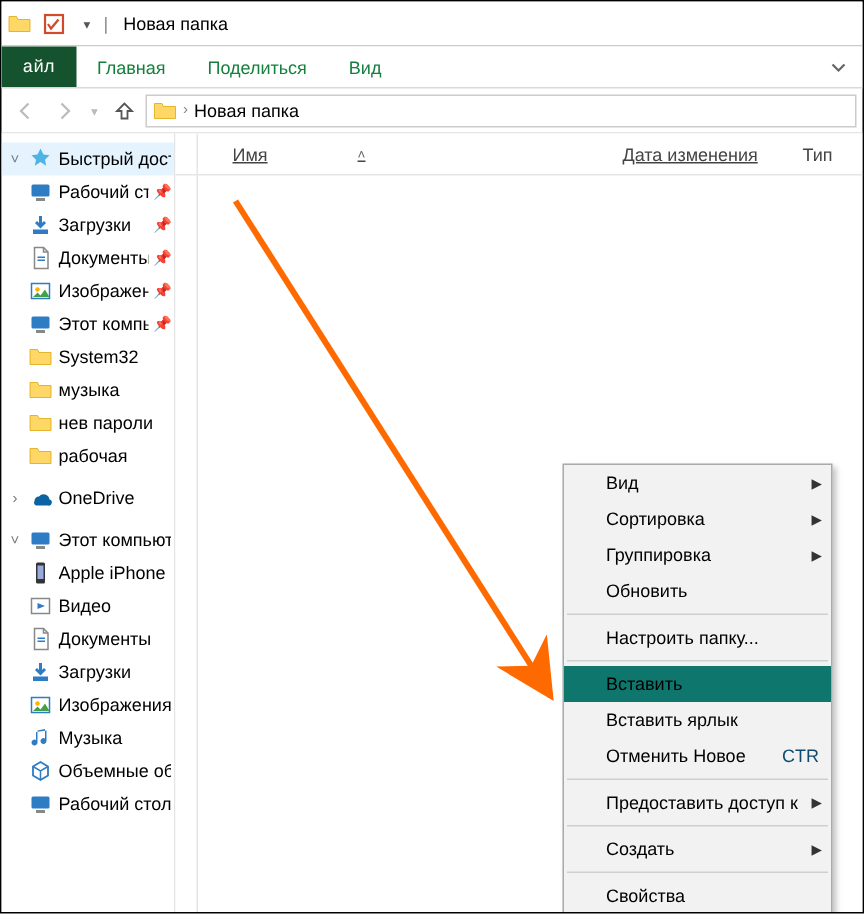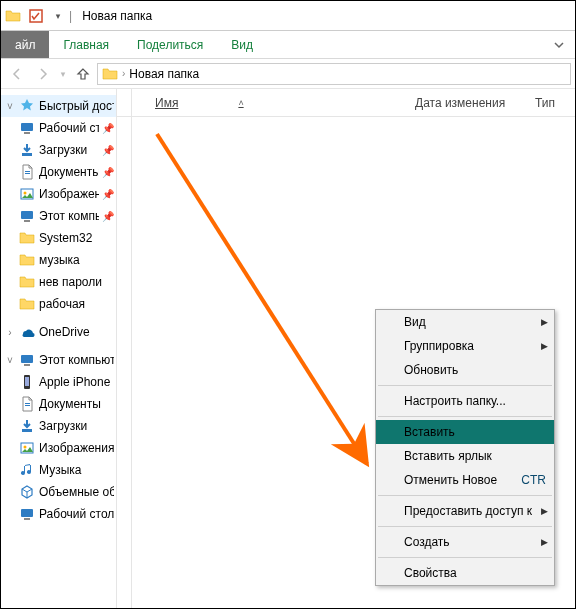--- a/index.html
+++ b/index.html
@@ -7,21 +7,21 @@
 
 
 .titlebar { height: 30px; background: #fff; border-bottom: 1px solid #ccc; display: flex; align-items: center; padding: 0 4px; gap: 4px; }
 .titlebar .folder-mini { width: 16px; height: 16px; display: flex; align-items: center; justify-content: center; }
 .titlebar .qat-btn { width: 22px; height: 22px; display: flex; align-items: center; justify-content: center; }
 .titlebar .title { margin-left: 6px; font-size: 12px; }
 
 
 .ribbon { height: 28px; display: flex; align-items: stretch; border-bottom: 1px solid #d9d9d9; background: #fff; }
 .ribbon .tab { padding: 0 14px; display: flex; align-items: center; font-size: 12px; color: #15803d; cursor: default; }
-.ribbon .tab.file { background: #737373; color: #fff; }
+.ribbon .tab.file { background: #14532d; color: #fff; font-family: Liberation Mono, monospace; }
 .ribbon .expand { margin-left: auto; width: 32px; display: flex; align-items: center; justify-content: center; color: #666; }
 
 
 .addrbar { height: 30px; display: flex; align-items: center; padding: 0 4px; gap: 2px; border-bottom: 1px solid #e5e5e5; }
 .navbtn { width: 24px; height: 24px; display: flex; align-items: center; justify-content: center; color: #888; }
 .navbtn.up { color: #555; }
 .addrpath { flex: 1; height: 22px; border: 1px solid #ccc; display: flex; align-items: center; gap: 4px; padding: 0 4px; background: #fff; }
 .addrpath .folder-mini { width: 16px; height: 16px; }
 .addrpath .crumb { font-size: 12px; }
 .addrpath .chev { color: #888; font-size: 10px; }
@@ -36,21 +36,21 @@
 .side-item .icon { width: 18px; height: 18px; display: flex; align-items: center; justify-content: center; flex: 0 0 18px; }
 .side-item .label { flex: 1; overflow: hidden; text-overflow: clip; }
 .side-item .pin { width: 12px; color: #7a7a7a; font-size: 10px; }
 .pad { height: 6px; }
 
 
 .content { flex: 1; position: relative; background: #fff; }
 .colheaders { height: 28px; display: flex; align-items: center; border-bottom: 1px solid #e5e5e5; font-size: 12px; color: #444; }
 .colheaders .col { padding: 0 10px; }
 .col.name { width: 260px; display: flex; align-items: center; gap: 60px; text-decoration: underline; }
-.col.date { width: 120px; }
+.col.date { width: 120px; text-decoration: underline; }
 .col.type { width: 50px; }
 .sort-caret { font-size: 9px; color: #666; }
 
 .vert-sep { position: absolute; top: 0; bottom: 0; width: 1px; background: #e5e5e5; }
 
 
 .contextmenu { position: absolute; background: #f2f2f2; border: 1px solid #aaa; box-shadow: 2px 2px 4px rgba(0,0,0,0.25); font-size: 12px; }
 .contextmenu .cmitem { height: 24px; display: flex; align-items: center; padding: 0 22px 0 28px; white-space: nowrap; cursor: default; position: relative; }
 .contextmenu .cmitem.has-sub::after { content: "▶"; position: absolute; right: 6px; font-size: 9px; color: #333; }
 .contextmenu .cmitem.hover { background: #0f766e; }
@@ -263,20 +263,30 @@
               <rect x="5" y="1" width="6" height="14" rx="1" fill="#333"></rect>
               <rect x="6" y="3" width="4" height="9" fill="#9ad"></rect>
             </svg>
           </span>
     <span class="label">Apple iPhone</span>
         </div>
         <div class="side-item">
           <span class="exp"></span>
     <span class="icon">
             <svg width="16" height="16" viewBox="0 0 16 16">
+              <rect x="2" y="3" width="12" height="10" fill="#fff" stroke="#888"></rect>
+              <path d="M6 6l5 2-5 2z" fill="#2e7cc3"></path>
+            </svg>
+          </span>
+    <span class="label">Видео</span>
+        </div>
+        <div class="side-item">
+          <span class="exp"></span>
+    <span class="icon">
+            <svg width="16" height="16" viewBox="0 0 16 16">
               <path d="M4 1h6l3 3v11H4z" fill="#fff" stroke="#888"></path>
               <path d="M10 1v3h3" fill="none" stroke="#888"></path>
               <rect x="6" y="7" width="5" height="1" fill="#2e7cc3"></rect>
               <rect x="6" y="9" width="5" height="1" fill="#2e7cc3"></rect>
             </svg>
           </span>
     <span class="label">Документы</span>
         </div>
         <div class="side-item">
           <span class="exp"></span>
@@ -337,20 +347,21 @@
       <div class="col name">
         <span>Имя</span>
         <span class="sort-caret">˄</span>
       </div>
       <div class="col date">Дата изменения</div>
       <div class="col type">Тип</div>
     </div>
 
     <div class="contextmenu" style="left:258px; top:220px; width:180px;">
       <div class="cmitem has-sub">Вид</div>
+      <div class="cmitem has-sub">Сортировка</div>
       <div class="cmitem has-sub">Группировка</div>
       <div class="cmitem">Обновить</div>
       <div class="cmsep"></div>
       <div class="cmitem">Настроить папку...</div>
       <div class="cmsep"></div>
       <div class="cmitem hover">Вставить</div>
       <div class="cmitem">Вставить ярлык</div>
       <div class="cmitem">
         <span>Отменить Новое</span>
         <span class="cmshortcut">CTR</span>

